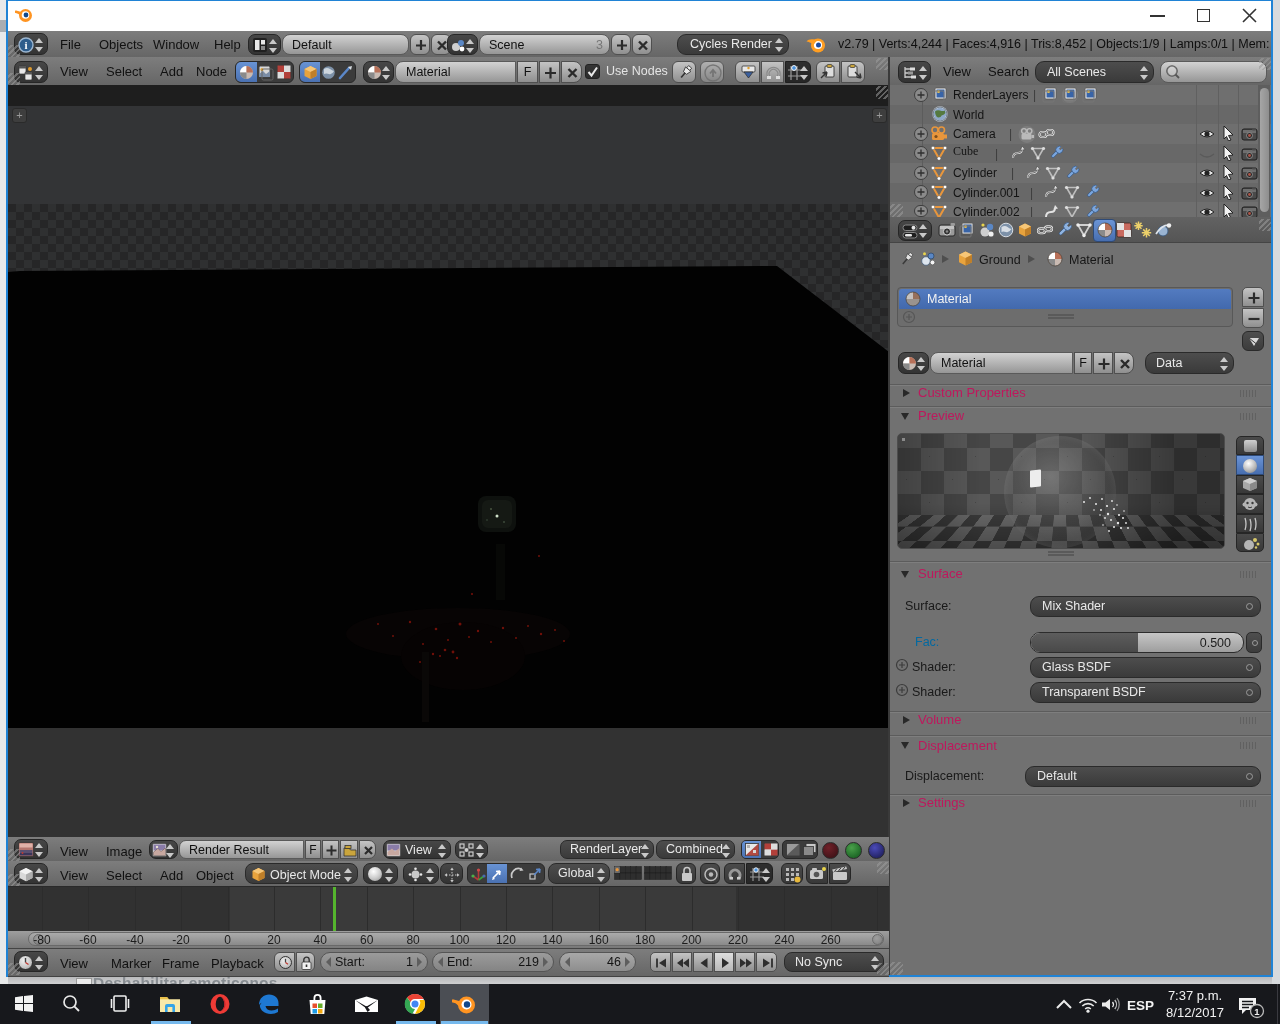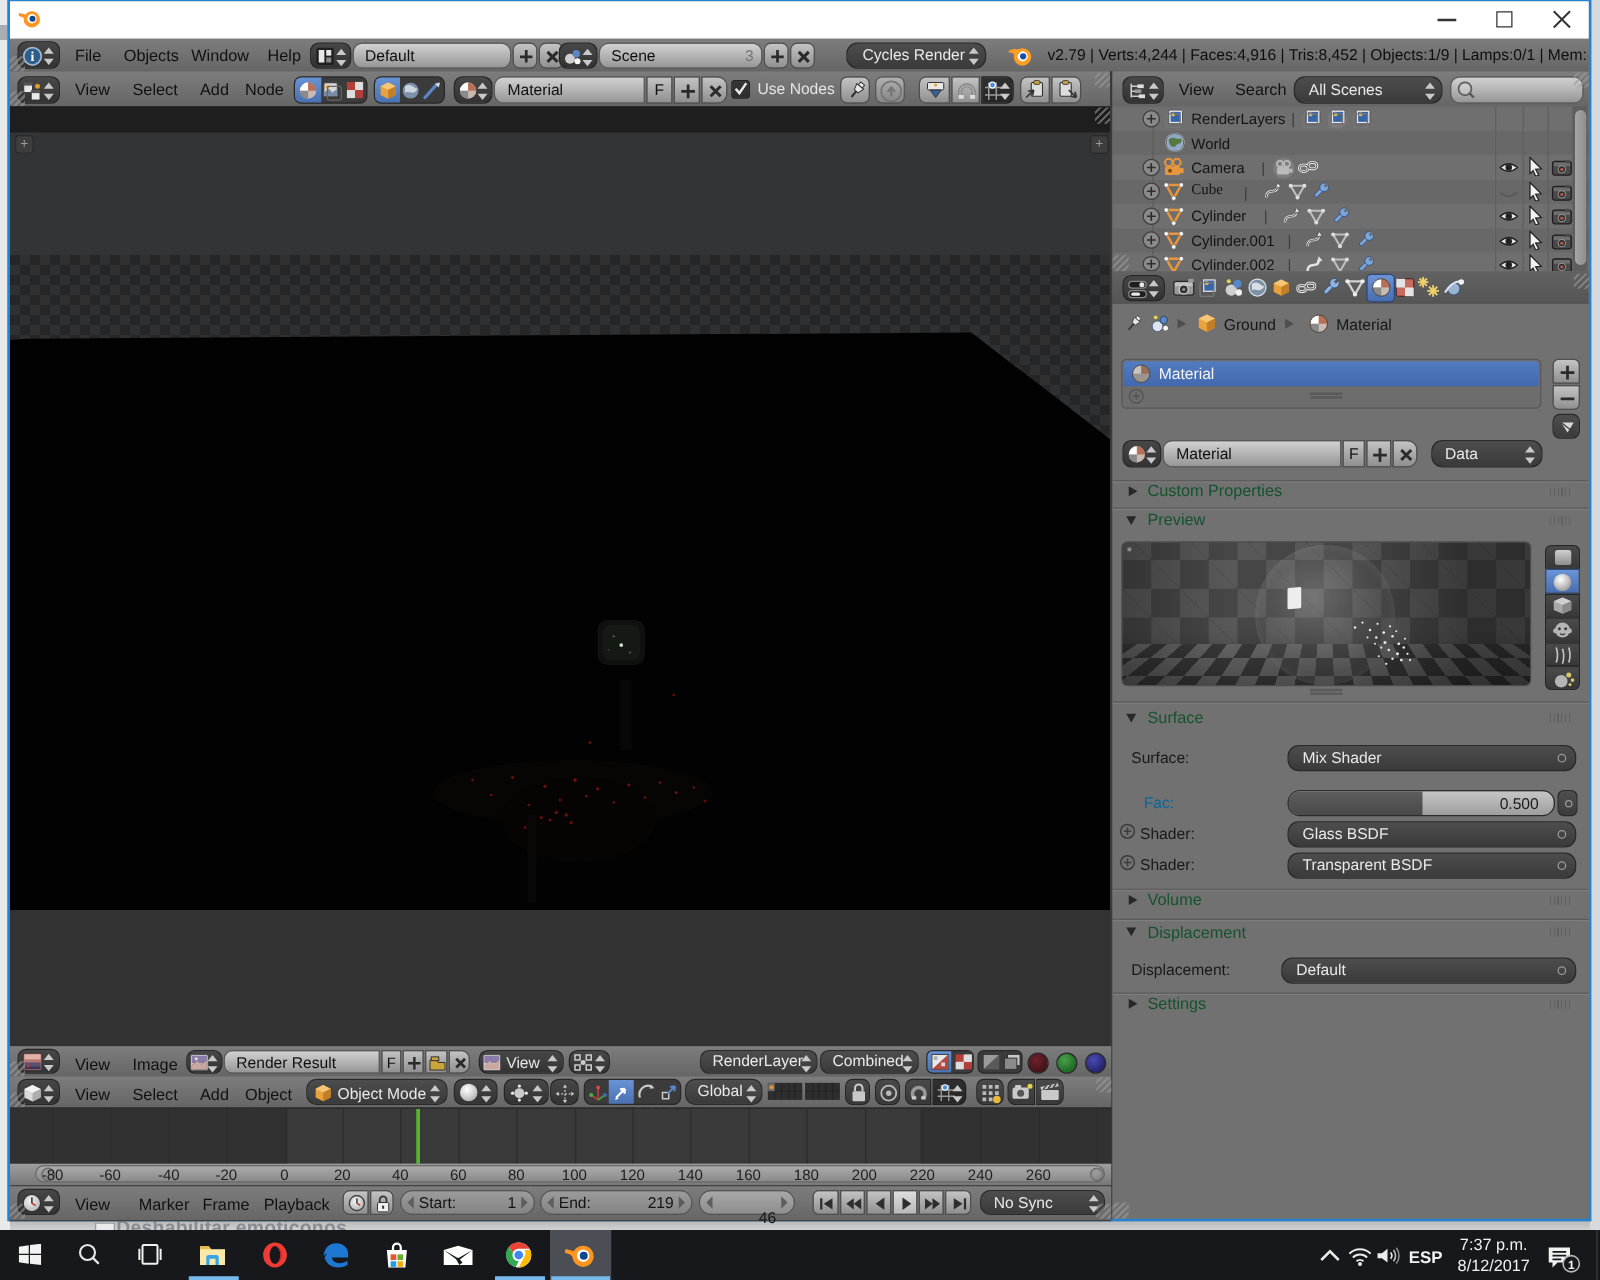--- a/index.html
+++ b/index.html
@@ -14,21 +14,21 @@
 .lf{background:linear-gradient(#d2d2d2,#969696);border:1px solid #5a5a5a;border-radius:8px;color:#101010;font-size:12.5px;line-height:18px;box-sizing:border-box;}
 
 .lb{background:linear-gradient(#c4c4c4,#8f8f8f);border:1px solid #4f4f4f;border-radius:6px;box-sizing:border-box;color:#222;}
 
 .eb{background:linear-gradient(#474747,#333);border:1px solid #262626;border-radius:7px;box-sizing:border-box;}
 
 .ud{width:9px;height:14px;display:inline-block;position:relative;}
 .ud:before{content:"";position:absolute;left:0;top:0;border:4.5px solid transparent;border-bottom:5px solid #c9c9c9;border-top:none;}
 .ud:after{content:"";position:absolute;left:0;bottom:0;border:4.5px solid transparent;border-top:5px solid #c9c9c9;border-bottom:none;}
 
-.ph{font-size:13px;color:#14532d;}
+.ph{font-size:13px;color:#be185d;}
 .sep{position:absolute;left:0;width:100%;height:1px;background:#5c5c5c;box-shadow:0 1px 0 #7e7e7e;}
 .grip{position:absolute;width:16px;height:7px;background-image:repeating-linear-gradient(90deg,#5f5f5f 0 1px,transparent 1px 3px);opacity:.9;}
 .grip:after{content:"";position:absolute;left:0;top:4px;width:16px;height:3px;}
 .corner{background:repeating-linear-gradient(135deg,transparent 0 2px,#9b9b9b 2px 4px);opacity:.55;}
 .tri-r{width:0;height:0;border-left:7px solid #1d1d1d;border-top:4.5px solid transparent;border-bottom:4.5px solid transparent;}
 .tri-d{width:0;height:0;border-top:7px solid #1d1d1d;border-left:4.5px solid transparent;border-right:4.5px solid transparent;}
 </style>
 </head>
 <body>
 <div id="s">
@@ -1207,21 +1207,21 @@
   <span style="position:absolute;right:5px;top:4px;width:0;height:0;border-left:5px solid #5e5e5e;border-top:5px solid transparent;border-bottom:5px solid transparent;"></span>
 </div>
 <div class="abs" style="left:432px;top:952px;width:122px;height:20px;background:linear-gradient(#9b9b9b,#848484);border:1px solid #555;border-radius:10px;box-sizing:border-box;font-size:12.5px;color:#141414;">
   <span style="position:absolute;left:5px;top:4px;width:0;height:0;border-right:5px solid #5e5e5e;border-top:5px solid transparent;border-bottom:5px solid transparent;"></span>
   <span style="position:absolute;left:14px;top:2px;">End:</span>
   <span style="position:absolute;right:14px;top:2px;">219</span>
   <span style="position:absolute;right:5px;top:4px;width:0;height:0;border-left:5px solid #5e5e5e;border-top:5px solid transparent;border-bottom:5px solid transparent;"></span>
 </div>
 <div class="abs" style="left:559px;top:952px;width:77px;height:20px;background:linear-gradient(#a8a8a8,#8e8e8e);border:1px solid #555;border-radius:10px;box-sizing:border-box;font-size:12.5px;color:#141414;">
   <span style="position:absolute;left:5px;top:4px;width:0;height:0;border-right:5px solid #5e5e5e;border-top:5px solid transparent;border-bottom:5px solid transparent;"></span>
-  <span style="position:absolute;right:14px;top:14px;">46</span>
+  <span style="position:absolute;right:14px;top:2px;">46</span>
   <span style="position:absolute;right:5px;top:4px;width:0;height:0;border-left:5px solid #5e5e5e;border-top:5px solid transparent;border-bottom:5px solid transparent;"></span>
 </div>
 <div class="abs lb" style="left:650px;top:952px;width:21px;height:20px;border-radius:5px 0 0 5px;"><svg width="21" height="20">
           <path d="M6 5.5 v9" stroke="#2e2e2e" stroke-width="1.8"></path>
           <path d="M15 5.5 L8 10 L15 14.5 Z" fill="#2e2e2e"></path>
         </svg></div>
 <div class="abs lb" style="left:672px;top:952px;width:20px;height:20px;border-radius:0;"><svg width="20" height="20">
           <path d="M10 5.5 L4 10 L10 14.5 Z" fill="#2e2e2e"></path>
           <path d="M16 5.5 L10 10 L16 14.5 Z" fill="#2e2e2e"></path>
         </svg></div>

